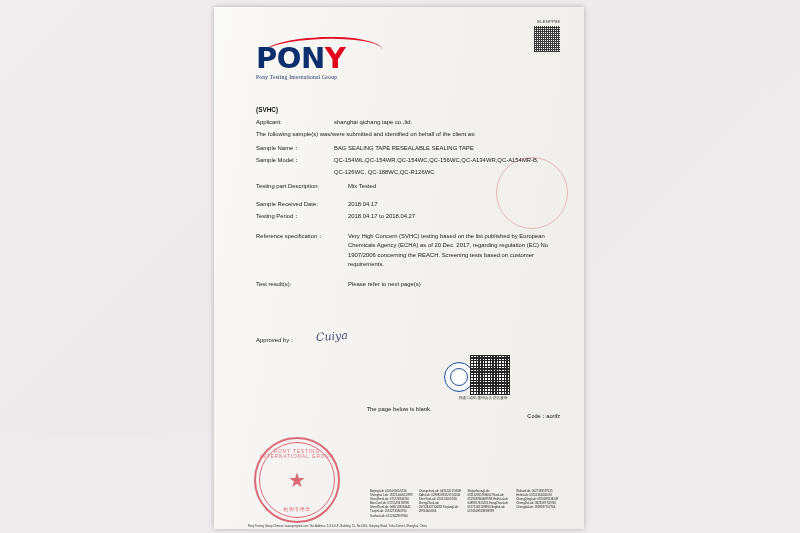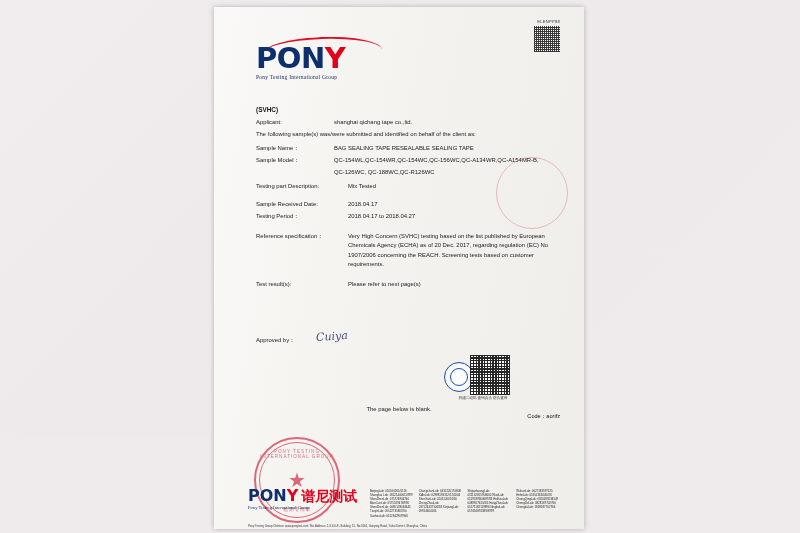--- a/index.html
+++ b/index.html
@@ -433,24 +433,20 @@
       <div class="blanknote">The page below is blank.</div>
 
       <div class="seal-side"></div>
 
       <div class="seal">
         <div class="curved-top">PONY TESTING INTERNATIONAL GROUP</div>
         <div class="star">★</div>
         <div class="curved-bot">检测专用章</div>
       </div>
 
-      <div class="footer-logo">
-        <span class="footer-pony"><span>PON</span><span class="y">Y</span></span><span class="footer-cn">谱尼测试</span>
-        <div class="footer-sub">Pony Testing International Group</div>
-      </div>
 
       <div class="addr-cols">
         <div>BeijingLab: 010106261/0116
 Shanghai Lab: 18221440011/999
 ShenZhenLab: 075726944740
 BianCunLab: 057552947699/0
 ShenZhenLab: 0085128034645
 TianjinLab: 05522735807/00
 SuzhouLab: 051234290796/0</div>
         <div>ChangchunLab: 0431220170808

